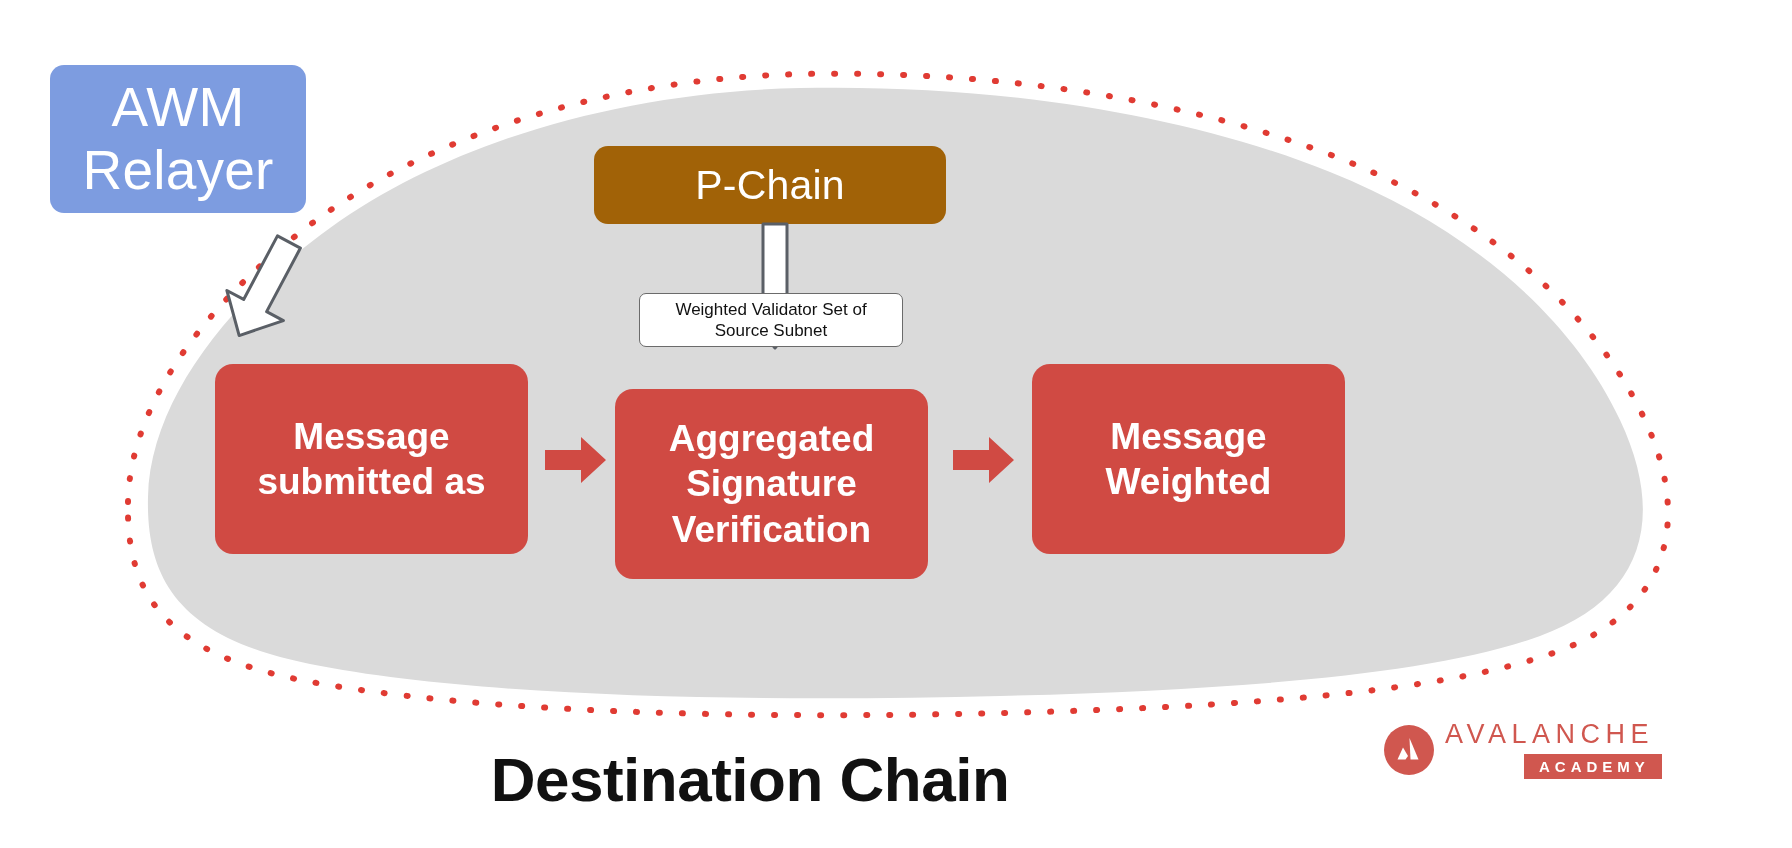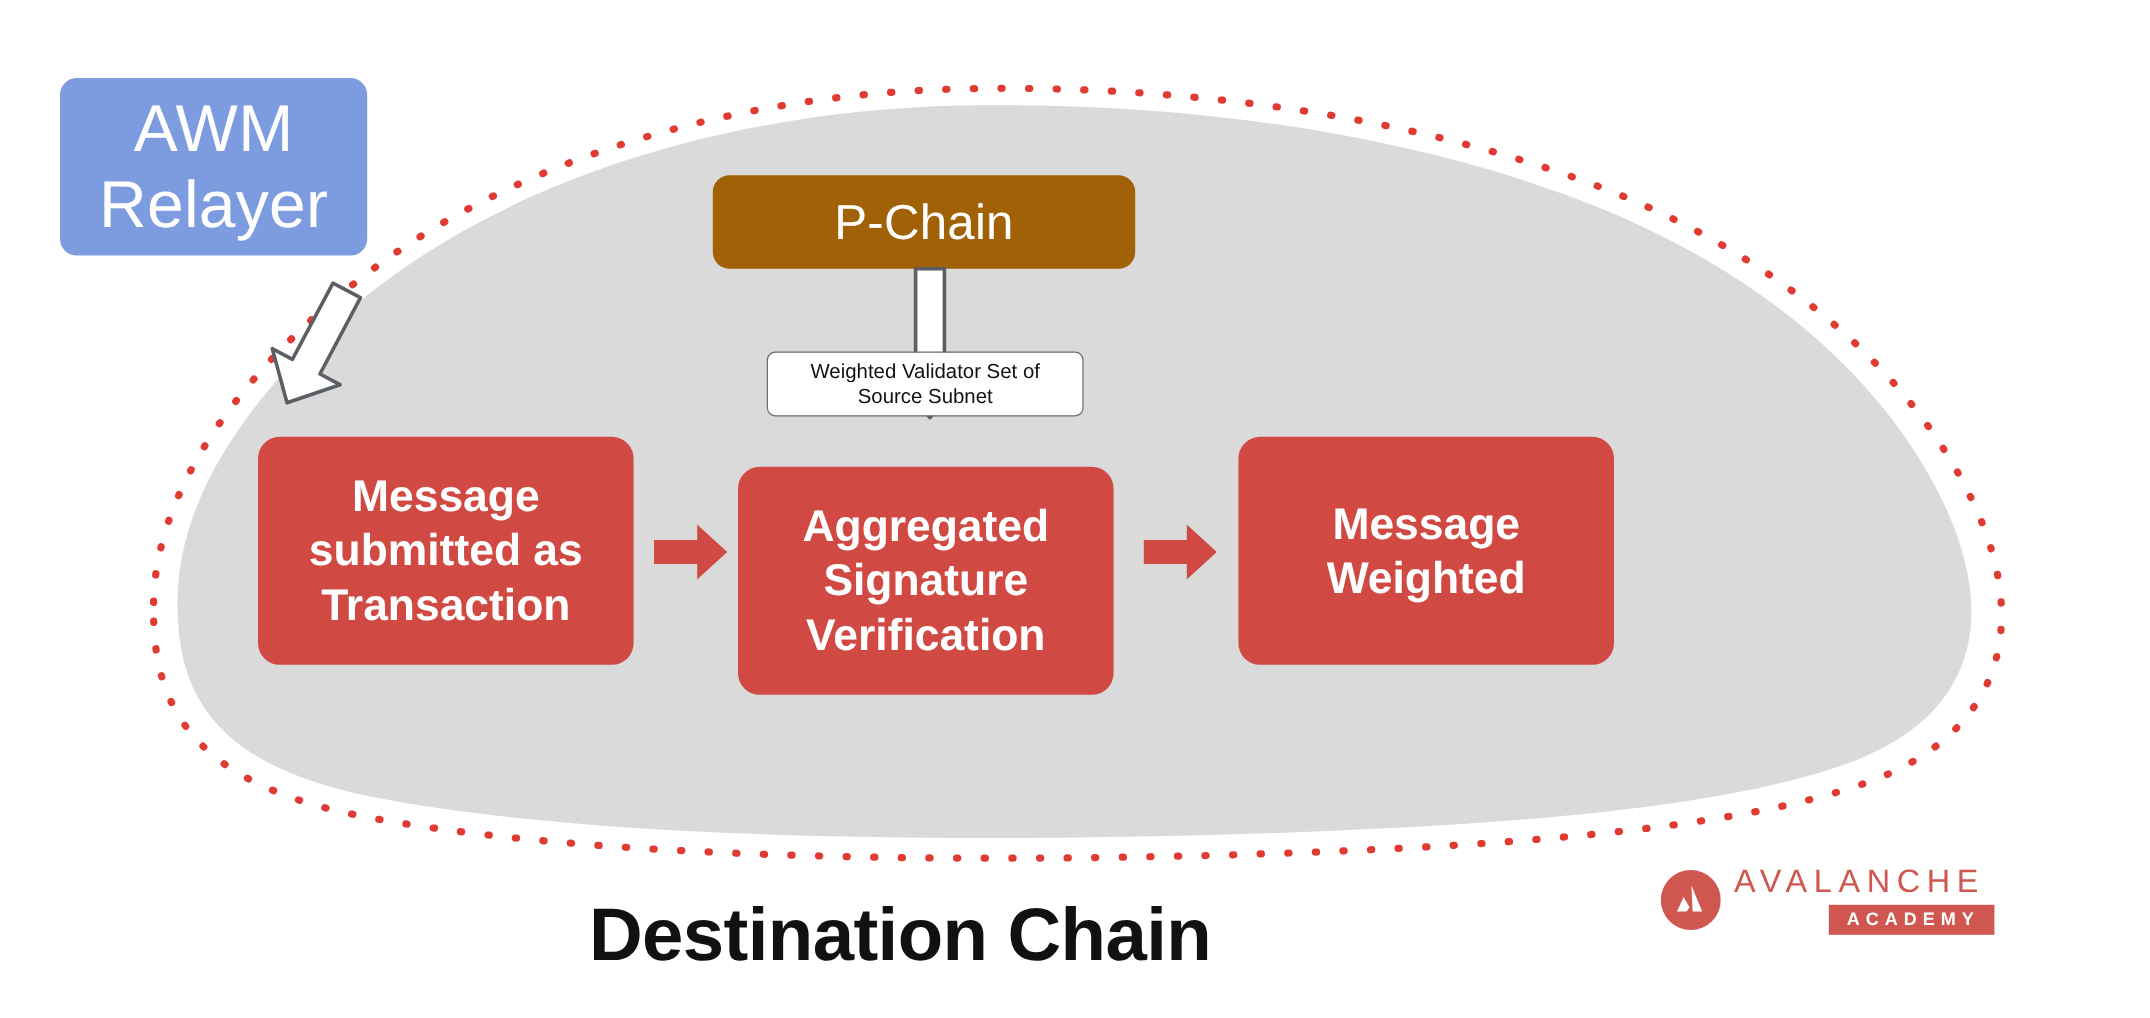--- a/index.html
+++ b/index.html
@@ -192,21 +192,21 @@
 
   <svg id="validator-arrow" viewBox="0 0 80 130">
     <path d="M 28 2 L 52 2 L 52 86 L 72 86 L 40 126 L 8 86 L 28 86 Z" fill="#ffffff" stroke="#5a5f66" stroke-width="3" stroke-linejoin="round"></path>
   </svg>
 
   <div id="validator-set-box">
     <span><span>Weighted Validator Set of</span><br><span>Source Subnet</span></span>
   </div>
 
   <div class="red-box" id="red-box-1">
-    <span><span>Message</span><br><span>submitted as</span><br><span>Transaction</span></span>
+    <span><span>Message</span><br><span>submitted as</span><br></span>
   </div>
 
   <svg class="flow-arrow" id="flow-arrow-1" viewBox="0 0 62 52">
     <path d="M 0 16 L 36 16 L 36 3 L 61 26 L 36 49 L 36 36 L 0 36 Z" fill="#d04a43"></path>
   </svg>
 
   <div class="red-box" id="red-box-2">
     <span><span>Aggregated</span><br><span>Signature</span><br><span>Verification</span></span>
   </div>
 

